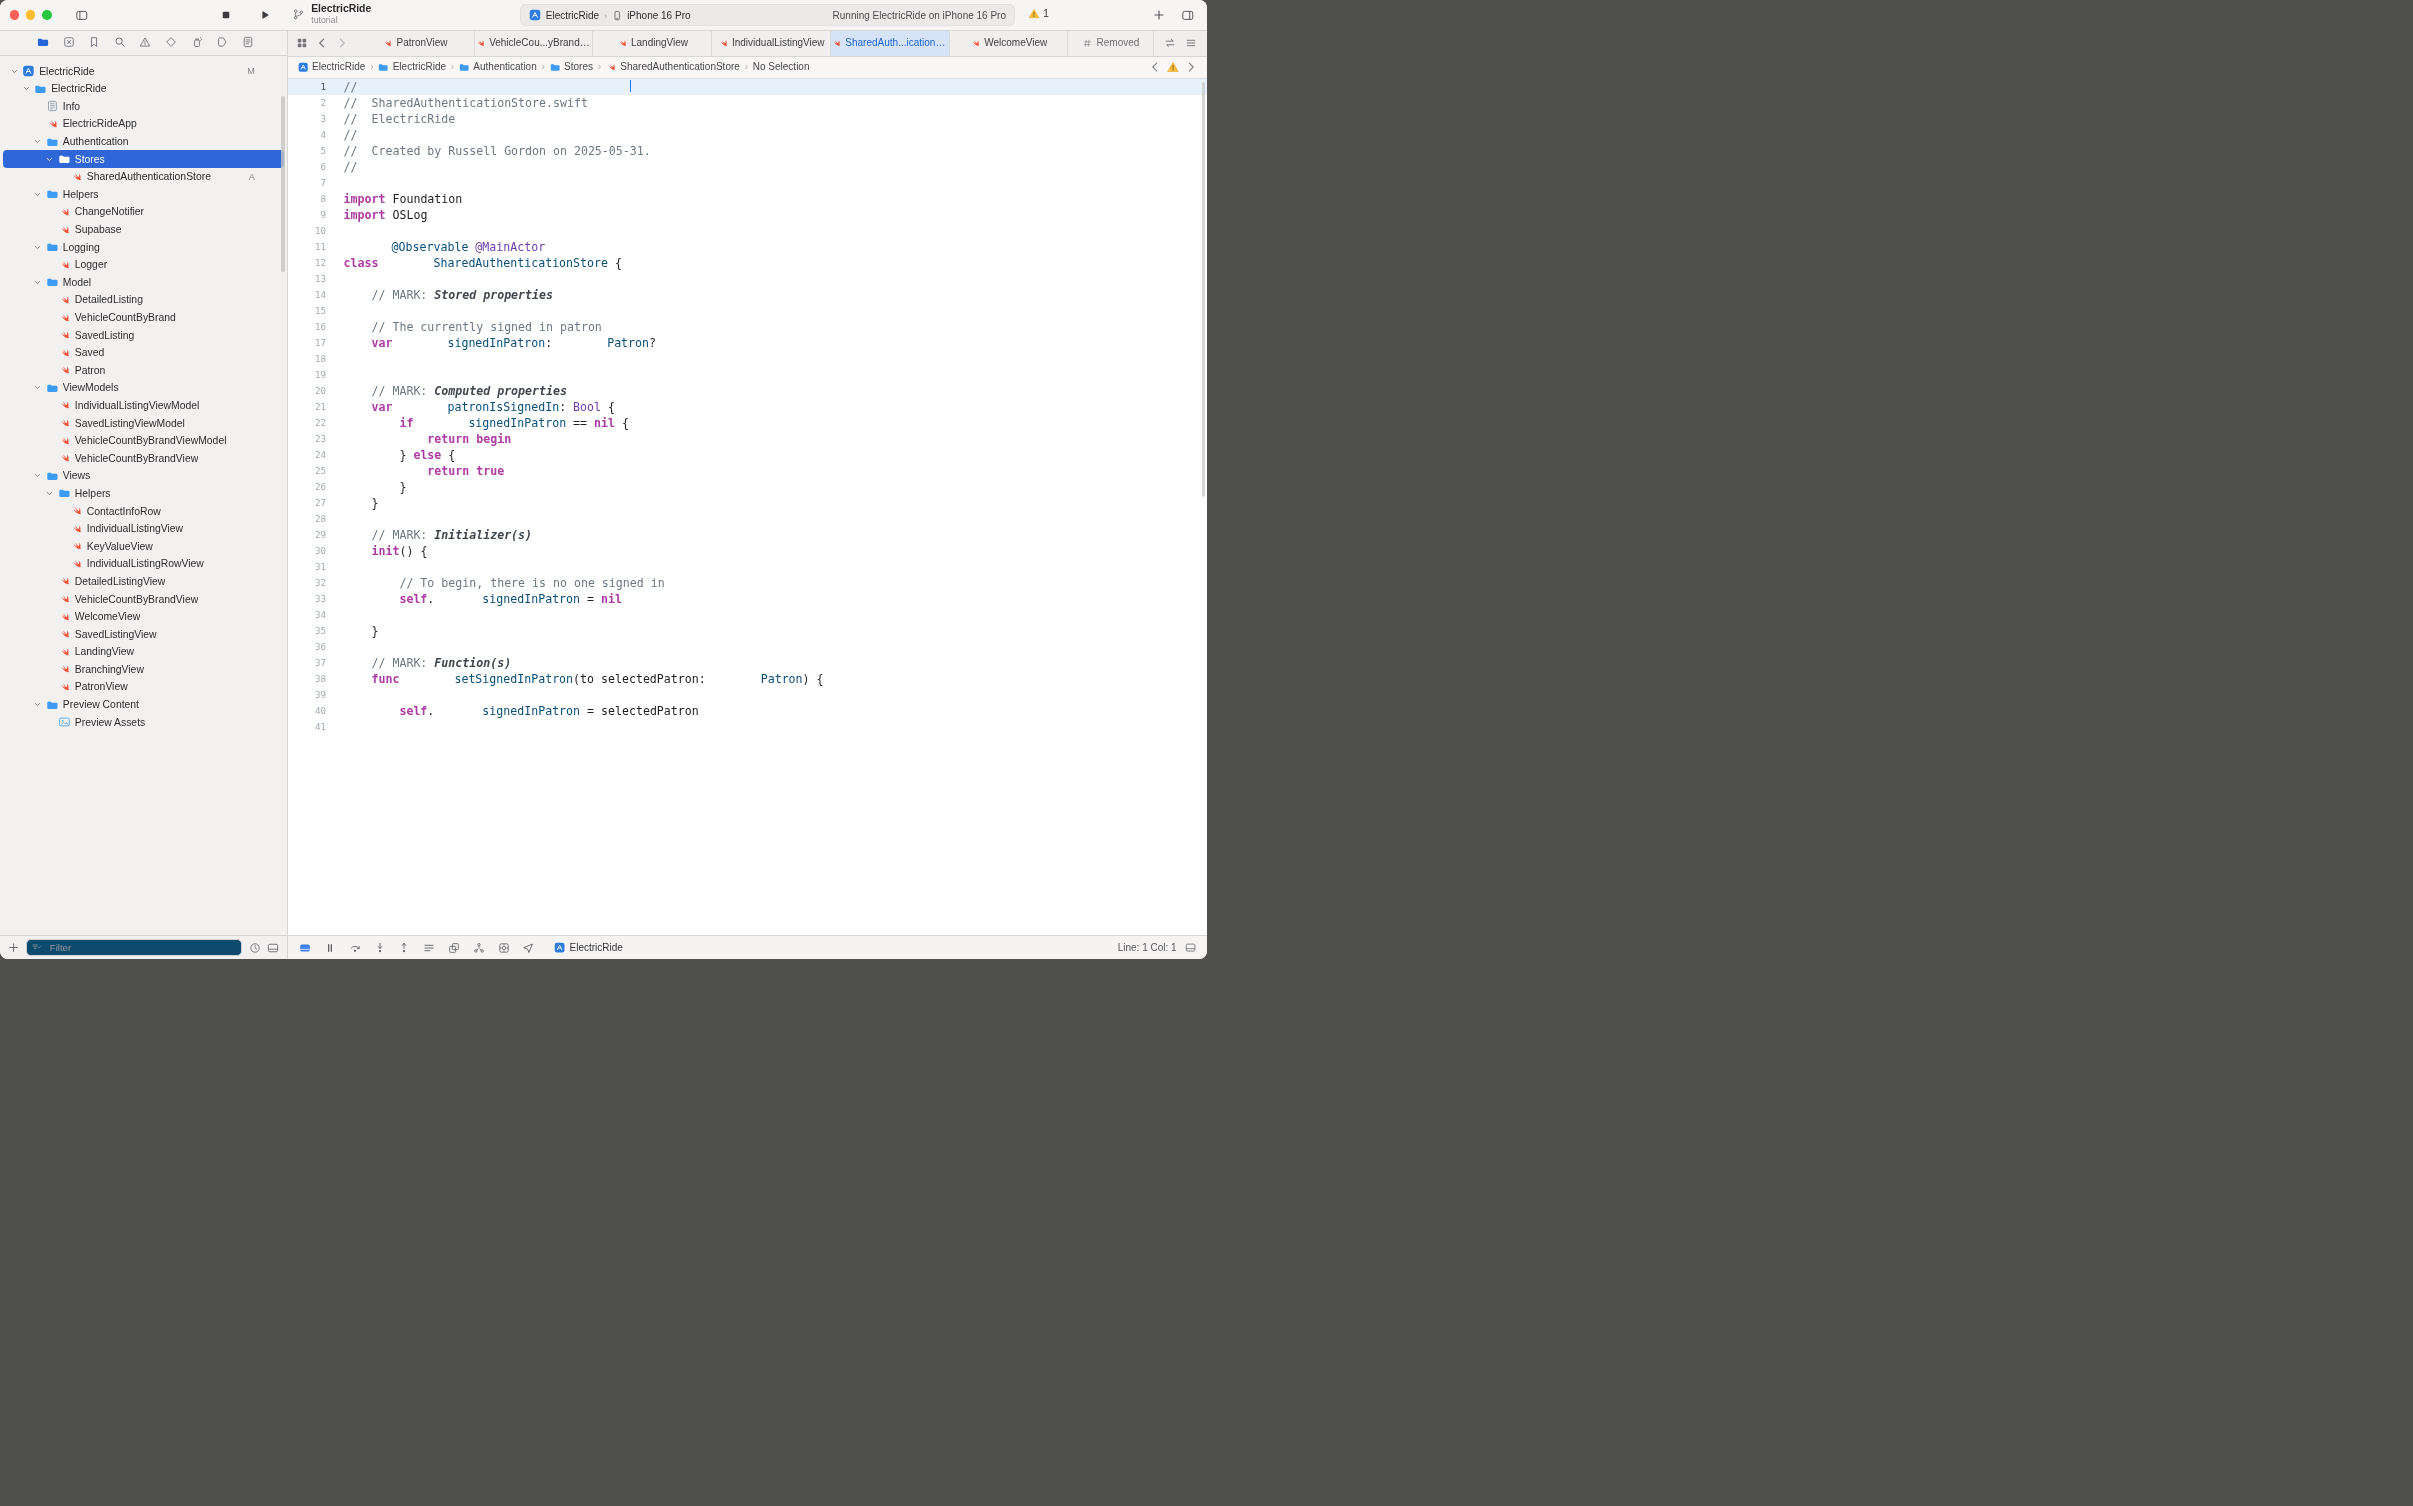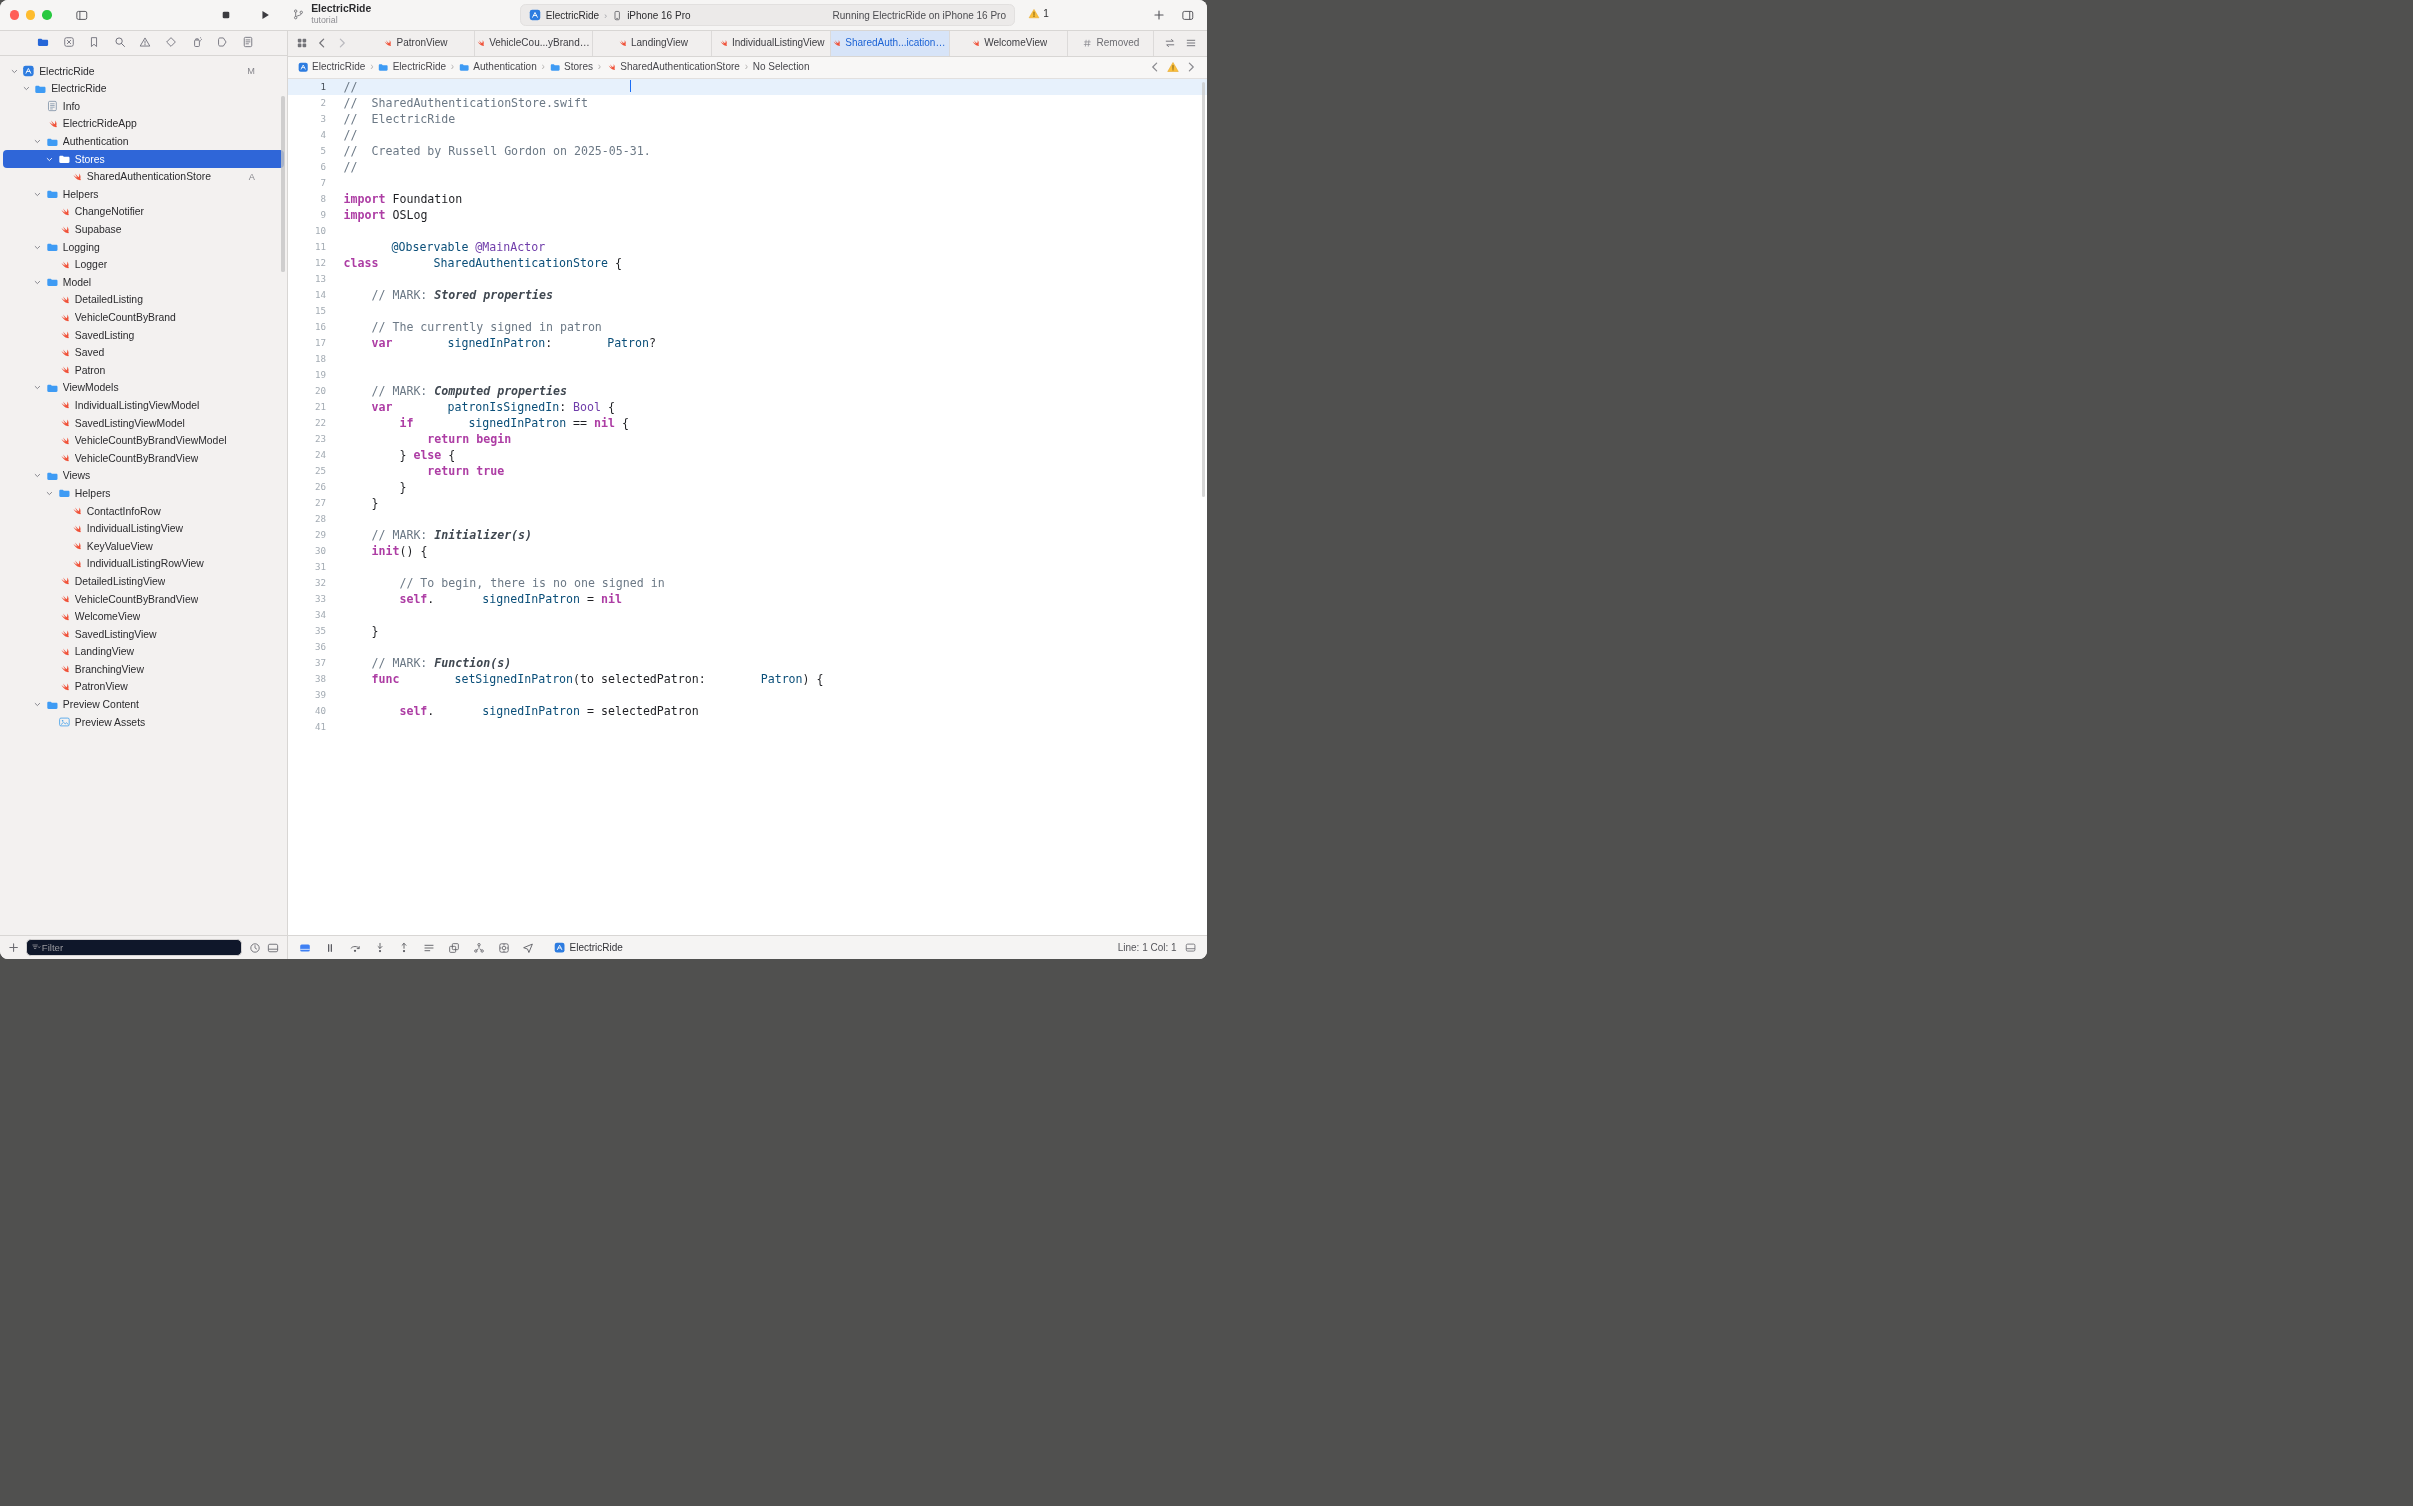--- a/index.html
+++ b/index.html
@@ -82,22 +82,22 @@
   .tk-k{color:#AD3DA4;font-weight:bold;}
   .tk-m{color:#3f4750;font-weight:bold;font-style:italic;}
   .tk-t{color:#0B4F79;margin-left:48px;}
   .tk-u{color:#703DAA;}
   .caret{position:absolute;left:342px;top:3.2px;width:1.2px;height:12px;background:#1a6df5;}
   .scroll-v{position:absolute;right:1.6px;top:4.8px;width:3.2px;height:415px;background:#c9c9c9;border-radius:1.6px;opacity:.75;}
 
   
   .filterbar{position:absolute;left:0;bottom:0;width:287px;height:24px;background:#f3f1f0;border-top:0.8px solid #d8d6d4;
              display:flex;align-items:center;gap:6.4px;padding:0 8px;box-sizing:border-box;z-index:12;color:#6a6a70;}
-  .filterfield{flex:1;height:15px;background:#0f172a;border:0.8px solid #d4d2d1;border-radius:4.8px;display:flex;align-items:center;
-               gap:0;padding:0 4.8px;color:#98989d;font-size:9.6px;}
+  .filterfield{flex:1;height:15px;background:#0c4a6e;border:0.8px solid #d4d2d1;border-radius:4.8px;display:flex;align-items:center;
+               gap:8px;padding:0 4.8px;color:#98989d;font-size:9.6px;}
   .filterfield .icon{width:10.4px;height:10.4px;color:#98989d;}
   .debugbar{position:absolute;left:288px;right:0;bottom:0;height:24px;background:#f5f4f3;border-top:0.8px solid #d8d6d4;
             display:flex;align-items:center;gap:12.8px;padding:0 11.2px;box-sizing:border-box;z-index:12;color:#5b5b61;}
   .debugbar .dbg-area{color:#3F80F3;}
   .process{display:flex;align-items:center;gap:4.8px;font-size:10px;color:#333338;margin-left:6.4px;}
   .process .icon{width:11.2px;height:11.2px;}
   .linecol{margin-left:auto;font-size:10px;color:#55555a;display:flex;align-items:center;gap:8px;}
 </style>
 </head>
 <body>

